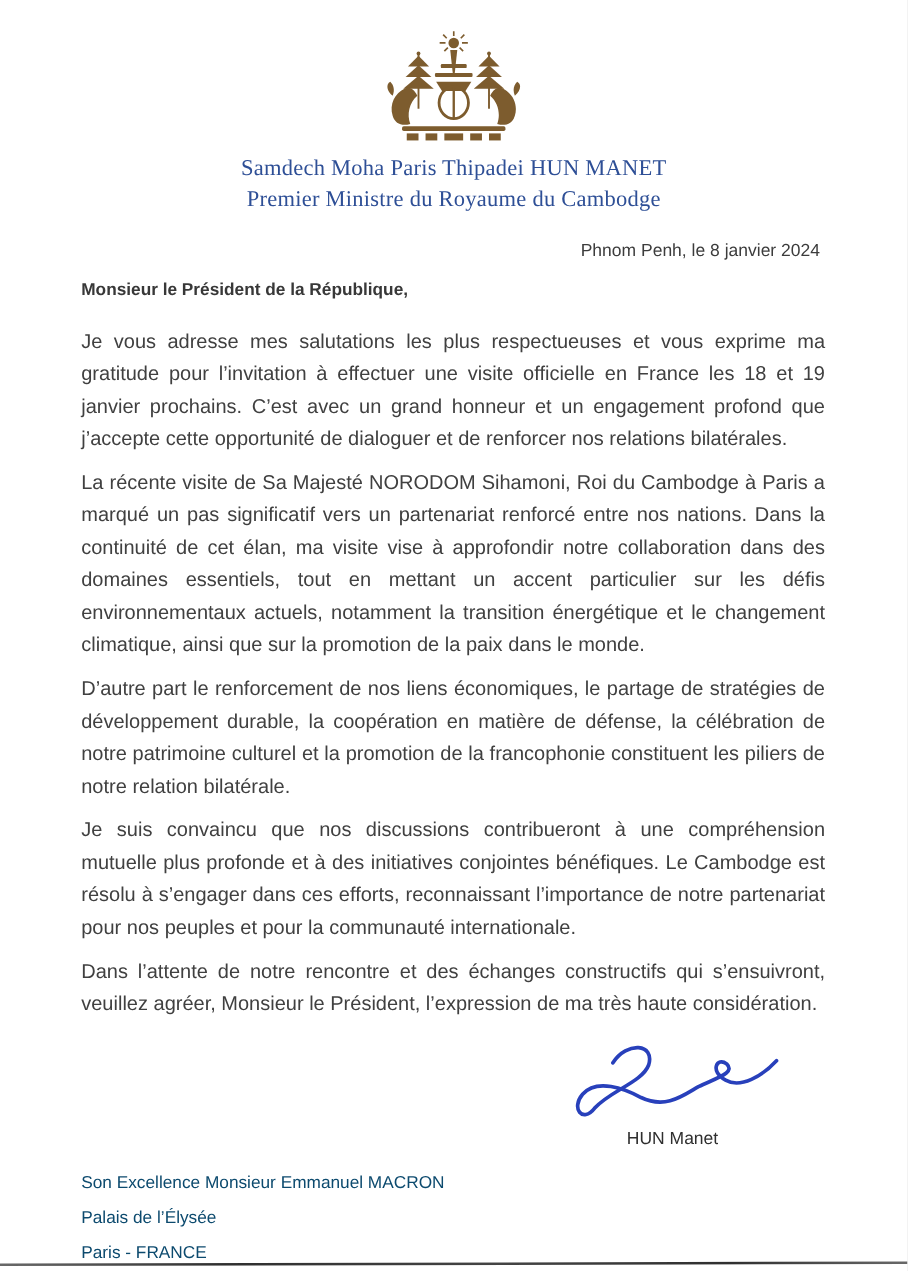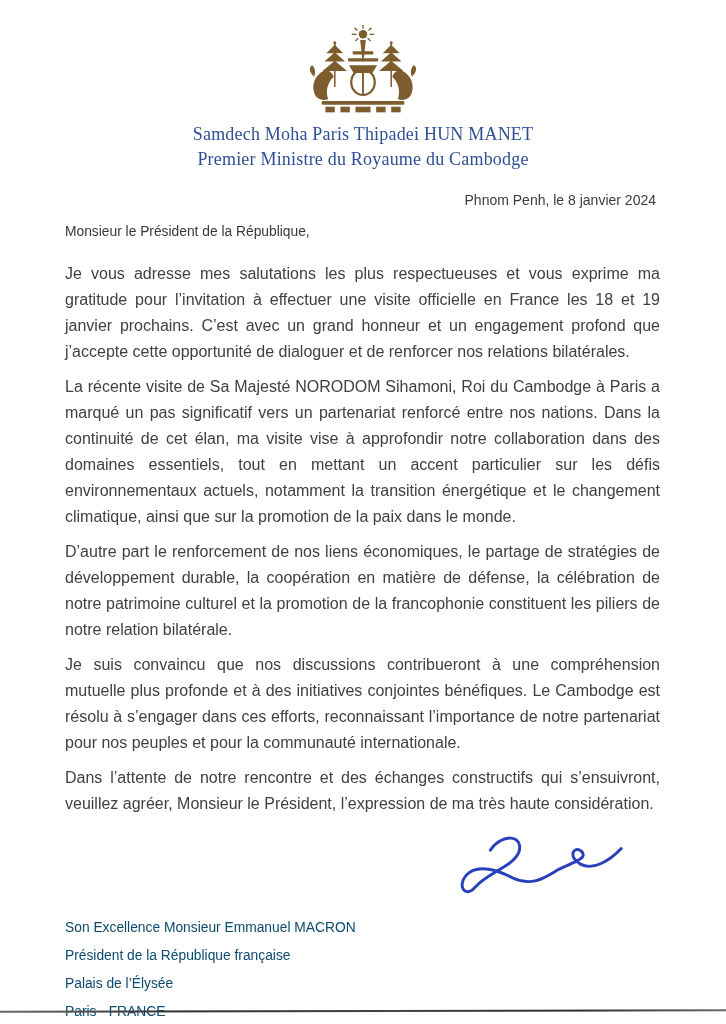--- a/index.html
+++ b/index.html
@@ -35,20 +35,21 @@
     color:#3c3c3c;
   }
   
   .letter-body{
     padding:0 66px 0 65px;
   }
   .salutation{
     margin-top:16px;
     font-size:13.8px;
     color:#383838;
+    font-weight:bold;
   }
   .letter-body p.para{
     margin:0 0 9px 0;
     font-size:16px;
     line-height:26px;
     text-align:justify;
     color:#404040;
   }
   .letter-body p.para:first-of-type{margin-top:22px;}
   
@@ -157,23 +158,23 @@
     <svg class="sig-scribble" width="200" height="78" viewBox="0 0 200 90">
       <path d="M45,28 C58,8 84,10 78,30
                C72,46 42,54 28,70
                C17,84 6,70 17,57
                C30,42 56,52 71,60
                C94,71 110,58 124,50
                C143,41 158,37 150,29
                C141,22 134,36 149,44
                C163,52 183,40 196,26" fill="none" stroke="#2840bb" stroke-width="3.4" stroke-linecap="round"></path>
     </svg>
+    <div class="sig-name">HUN Manet</div>
   </div>
 
   <div class="recipient">
     <div>Son Excellence Monsieur Emmanuel MACRON</div>
-    <div>Président de la République française</div>
     <div>Palais de l’Élysée</div>
     <div>Paris - FRANCE</div>
   </div>
 
   <div class="scan-edge"></div>
 </div>
 
 </body></html>

